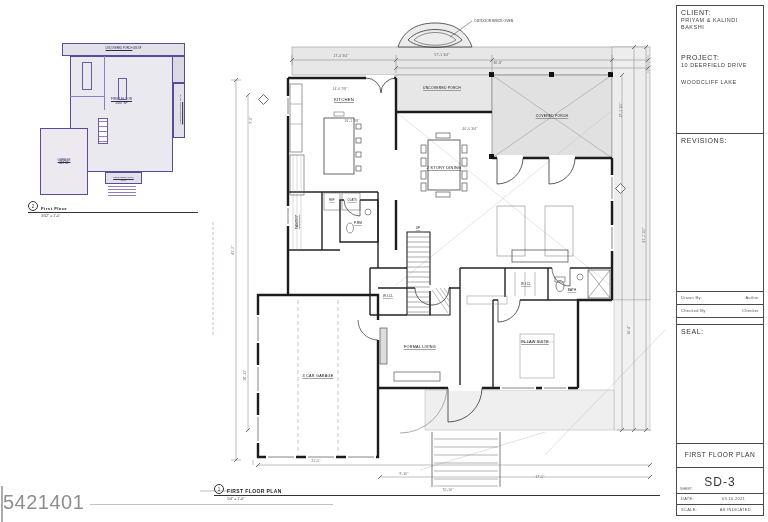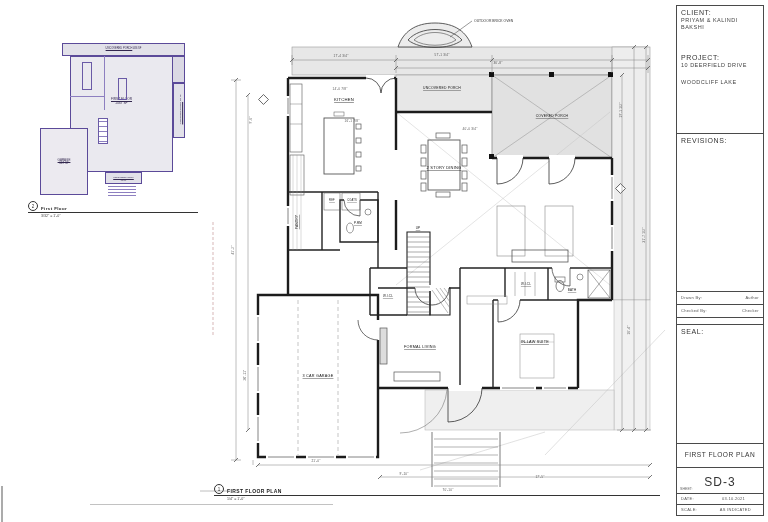--- a/index.html
+++ b/index.html
@@ -395,15 +395,16 @@
       </div>
     </div>
     <div class="tb-sec" style="top:499px;height:10px;border-bottom:none;">
       <div class="tb-row" style="margin-top:-1px;">
         <span>SCALE:</span>
         <span style="margin-right:8px;">AS INDICATED</span>
       </div>
     </div>
   </div>
 
+  <div id="wm-num">5421401</div>
   <div id="wm-hline"></div>
   <div id="wm-vline"></div>
 </div>
 
 </body></html>

